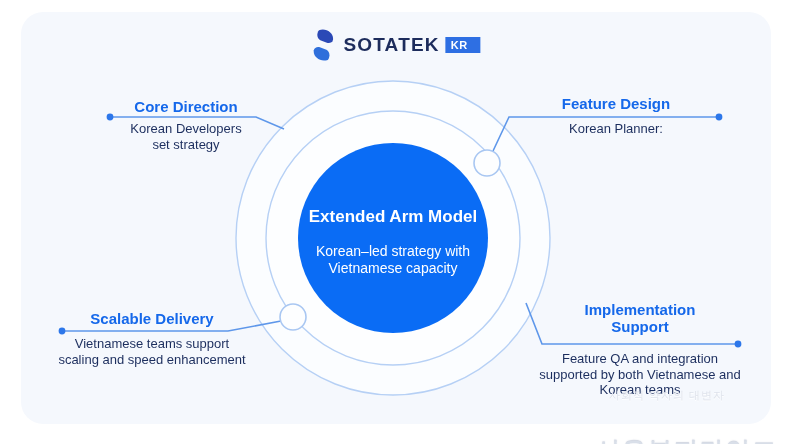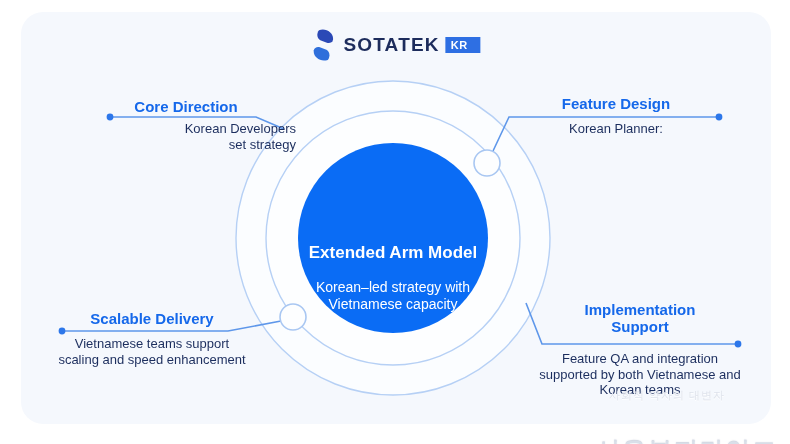--- a/index.html
+++ b/index.html
@@ -20,21 +20,21 @@
   svg.diagram { position:absolute; left:0; top:0; width:790px; height:444px; }
 
   
   .node-title { position:absolute; text-align:center; font-weight:bold;
                 font-size:15px; line-height:17px; color:#1568ea; }
   .node-desc  { position:absolute; text-align:center; font-size:13px;
                 line-height:15.5px; color:#1c2e5e; }
 
   
   .center-text { position:absolute; left:278px; top:207px; width:230px; text-align:center; color:#ffffff; }
-  .center-title { font-size:17px; font-weight:bold; line-height:20px;margin-top:36px; }
+  .center-title { font-size:17px; font-weight:bold; line-height:20px; }
   .center-sub   { margin-top:16px; font-size:14px; line-height:17px; }
 
   
   .wm { position:absolute; text-align:center; right:12px; top:388px; }
   .wm-slogan { font-size:11px; color:#dfe3ec; letter-spacing:1px;
                text-shadow:0 1px 0 #ffffff; margin-right:40px; }
   .wm-name { font-size:24px; font-weight:bold; color:#d9dfe9; letter-spacing:2px;
              text-shadow:0 1px 1px rgba(255,255,255,.95), 0 -1px 1px rgba(150,162,186,.45);margin-top:32px; }
 </style>
 </head>
@@ -67,21 +67,21 @@
   <div class="logo">
     <svg width="28" height="32" viewBox="0 0 32 36">
       <path d="M11 1 C 19 -2 28 4 27 12 C 26.5 15 23 16.5 20 15.5 L 12.5 12.5 C 8.5 10.5 8 4.5 11 1 Z" fill="#2b49b6"></path>
       <path d="M21 35 C 13 38 4 32 5 24 C 5.5 21 9 19.5 12 20.5 L 19.5 23.5 C 23.5 25.5 24 31.5 21 35 Z" fill="#2f6fdb"></path>
     </svg>
     <span class="logo-word">SOTATEK</span>
     <span class="logo-badge">KR</span>
   </div>
 
   <div class="node-title" style="left:76px; top:98px; width:220px;">Core Direction</div>
-  <div class="node-desc" style="left:76px; top:121px; width:220px;text-align:right;">
+  <div class="node-desc" style="left:76px; top:121px; width:220px;">
     <div>Korean Developers</div>
     <div>set strategy</div>
   </div>
 
   <div class="node-title" style="left:506px; top:95px; width:220px;">Feature Design</div>
   <div class="node-desc" style="left:496px; top:121px; width:240px;">
     <div>Korean Planner:</div>
   </div>
 
   <div class="node-title" style="left:42px; top:310px; width:220px;">Scalable Delivery</div>

